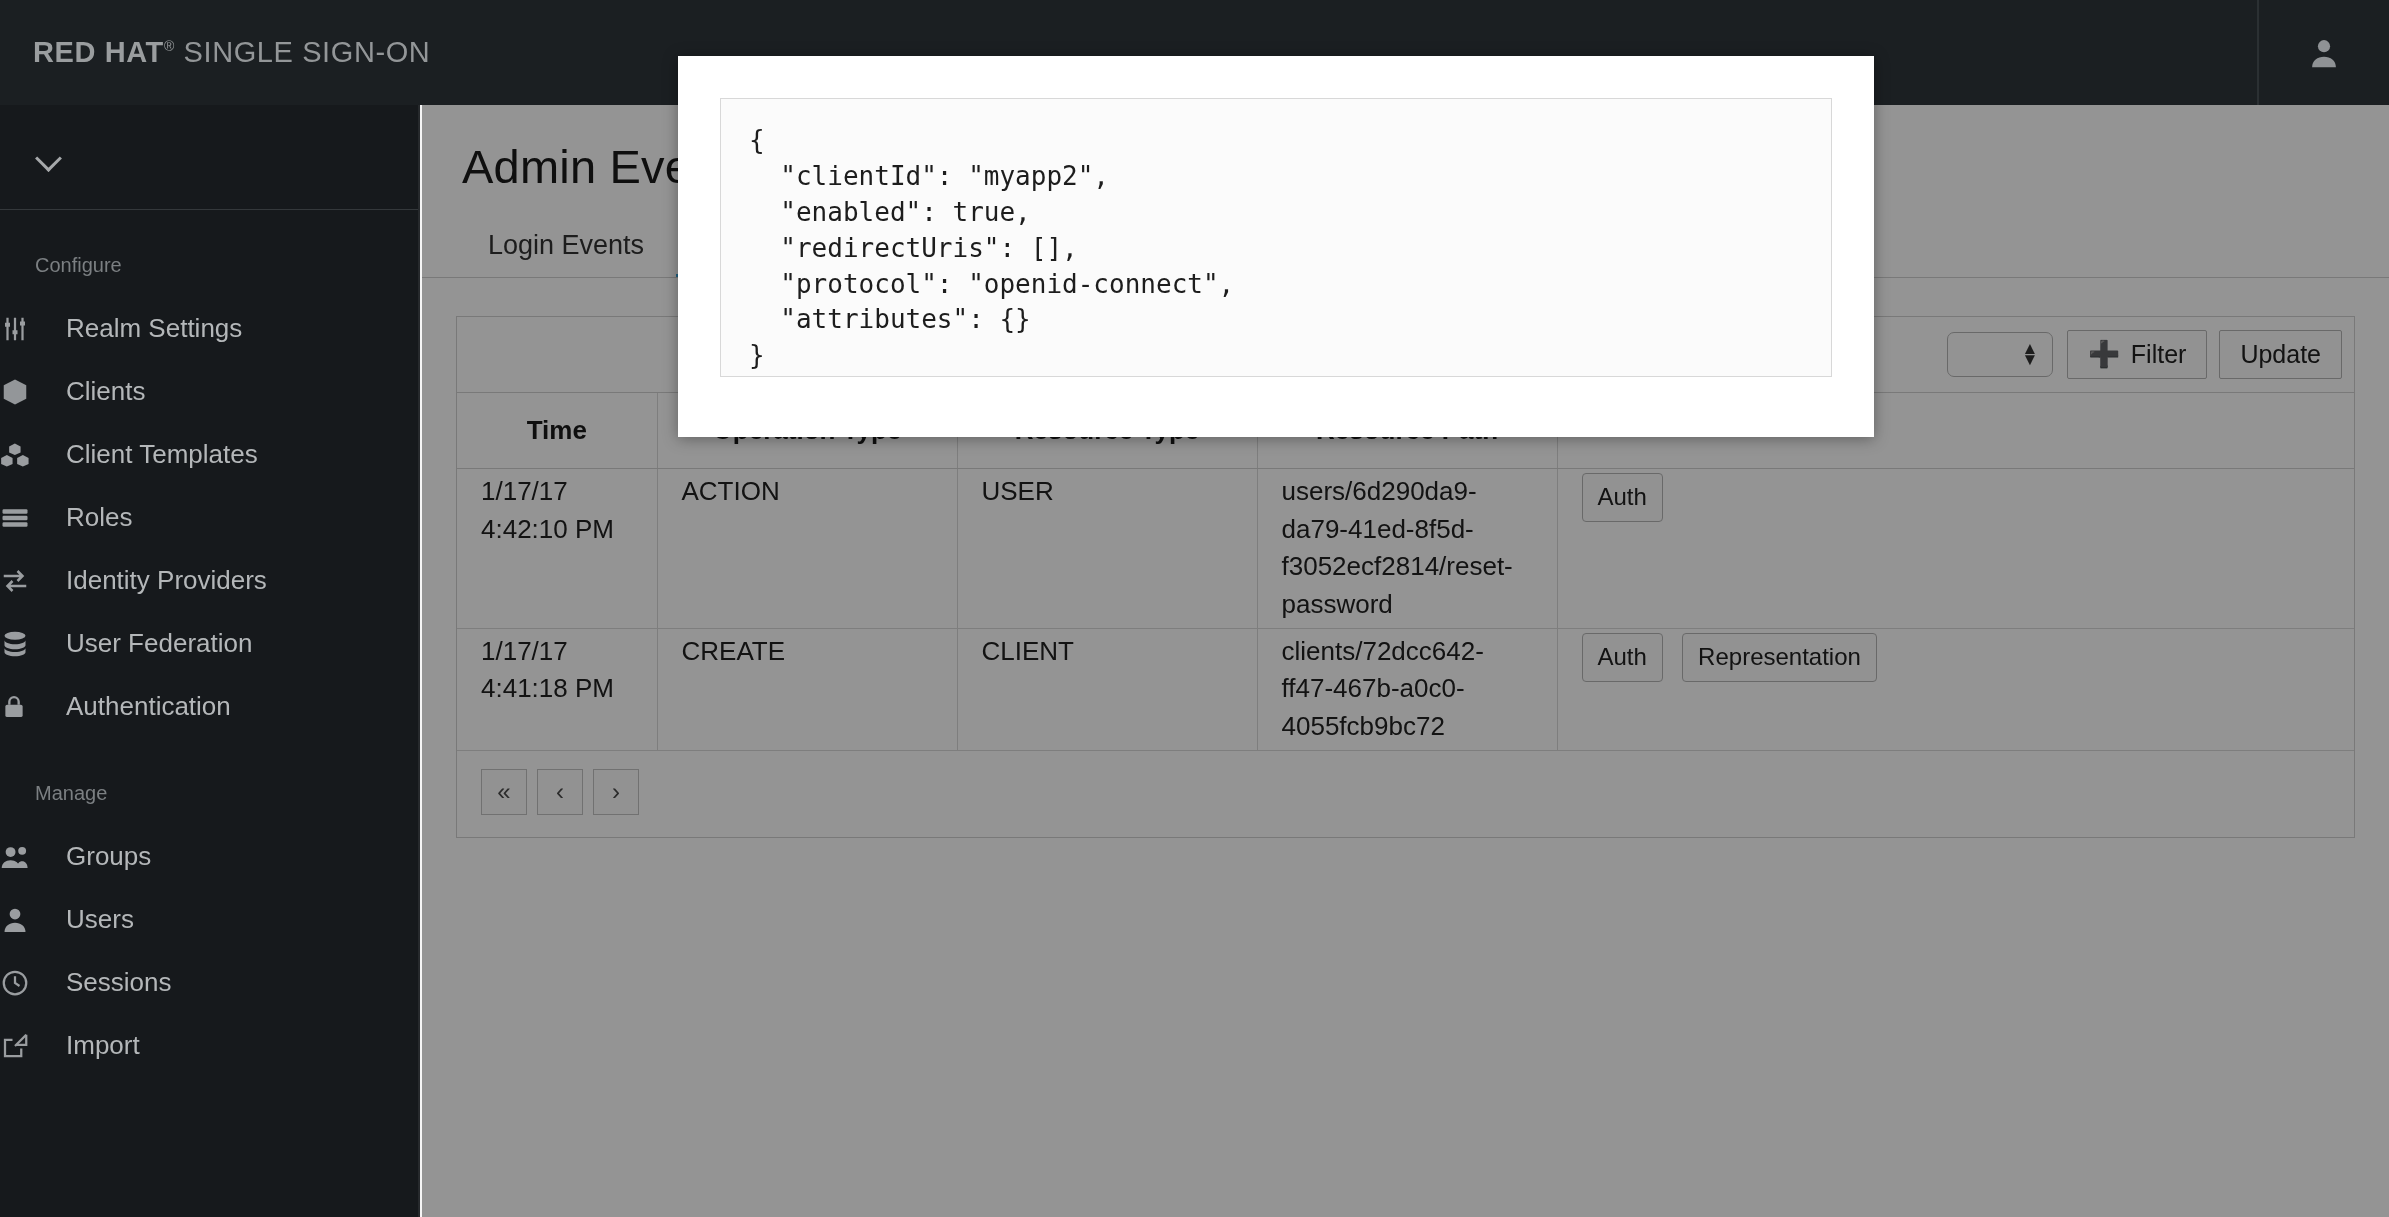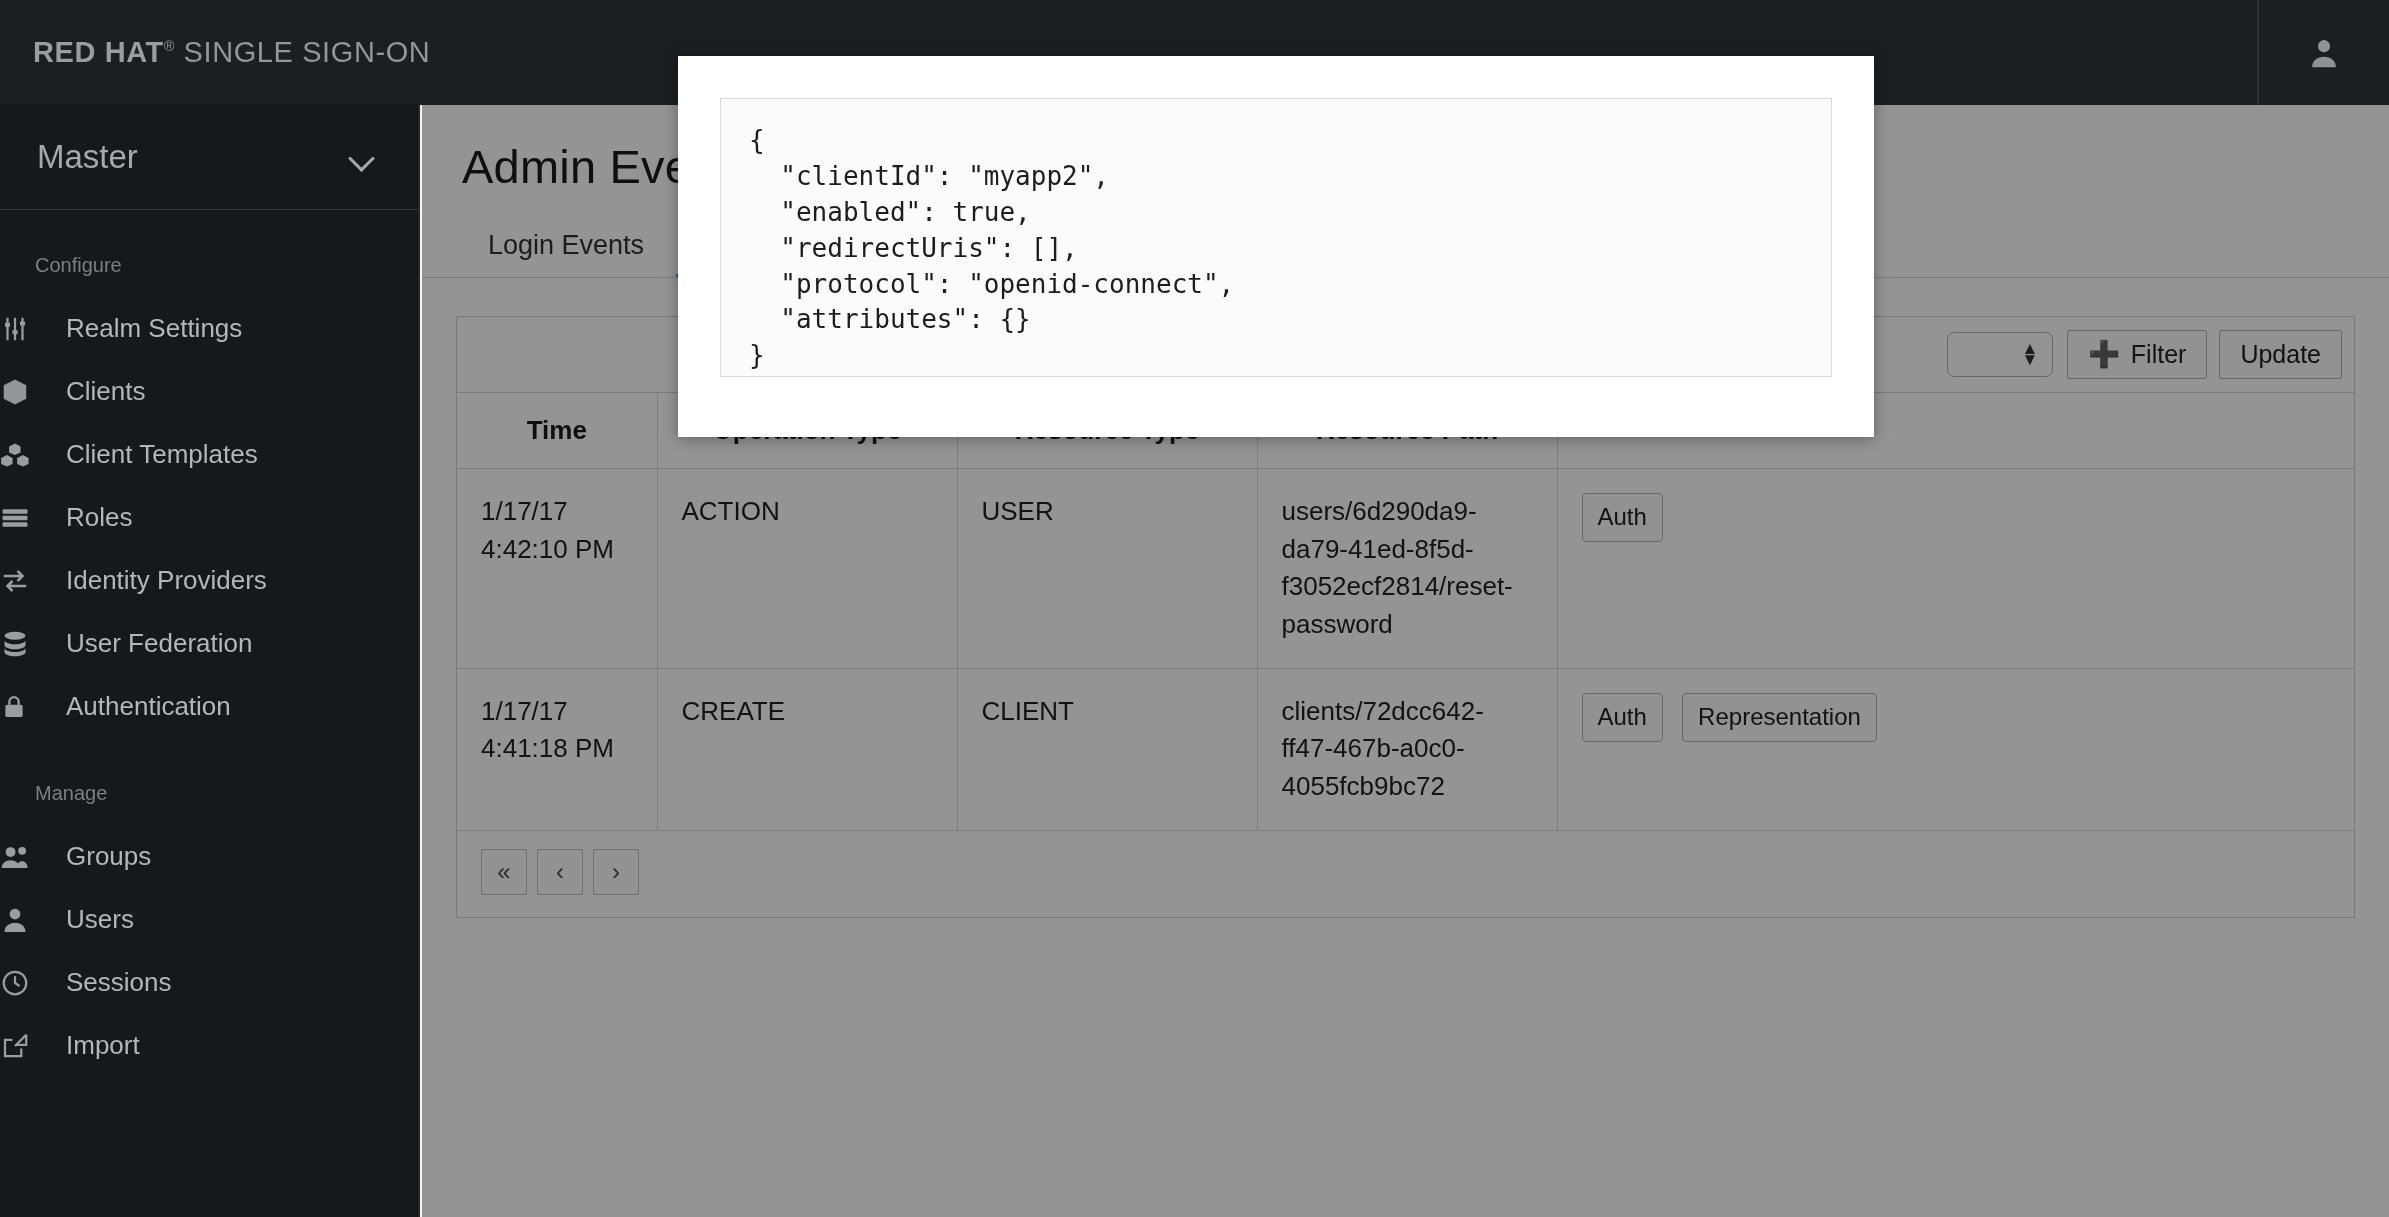--- a/index.html
+++ b/index.html
@@ -142,21 +142,21 @@
 
   table.events { width: 100%; border-collapse: collapse; }
   table.events th {
     text-align: center; font-size: 26px; color: #1b1b1b;
     font-weight: 700; padding: 22px 24px;
     border-bottom: 1px solid #d1d1d1;
     border-right: 1px solid #d9d9d9;
     vertical-align: top;
   }
   table.events td {
-    font-size: 26px; color: #222; padding: 24px 24px;
+    font-size: 26px; color: #222; padding: 4px 24px;
     border-bottom: 1px solid #d9d9d9;
     border-right: 1px solid #d9d9d9;
     vertical-align: top; line-height: 1.45;
   }
   table.events th:last-child, table.events td:last-child { border-right: none; }
   .col-time { width: 200px; }
   .col-op { width: 300px; }
   .col-restype { width: 300px; }
   .col-respath { width: 300px; }
   .cellbtn {
@@ -215,21 +215,20 @@
         <circle cx="12" cy="7.2" r="4.3"></circle>
         <path d="M3.6 22c0-4.6 3.8-7.4 8.4-7.4s8.4 2.8 8.4 7.4z"></path>
       </svg>
     </span>
   </div>
 </div>
 
 <div class="sidebar">
 
   <div class="realm-selector">
-    <div class="realm-name">Master</div>
     <span class="chev"></span>
   </div>
 
   <div class="nav-group-label">Configure</div>
 
   <div class="nav-item">
     <span class="ico">
       <svg width="30" height="30" viewBox="0 0 24 24" fill="none" stroke="#9a9da0" stroke-width="1.8">
         <line x1="6" y1="3" x2="6" y2="21"></line>
           <line x1="12" y1="3" x2="12" y2="21"></line>

